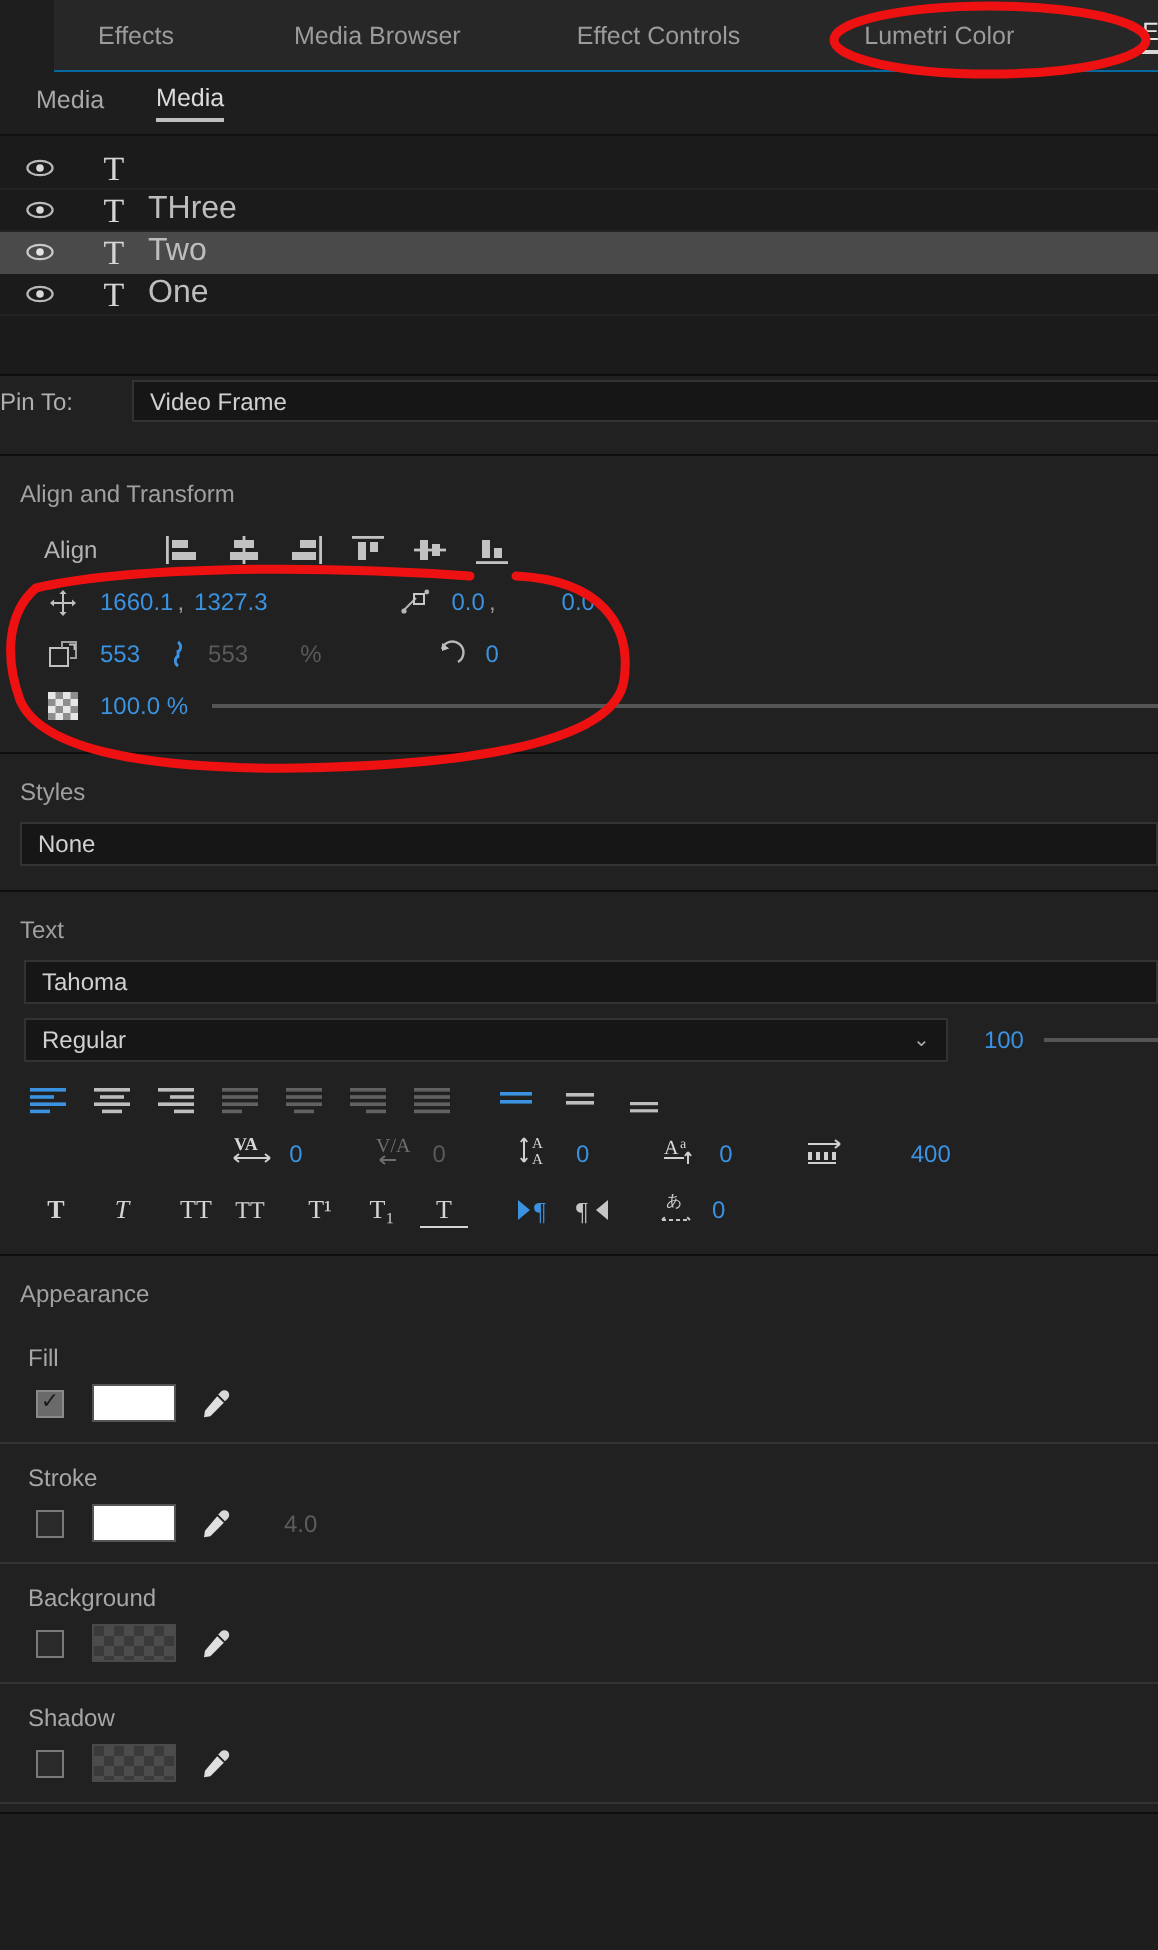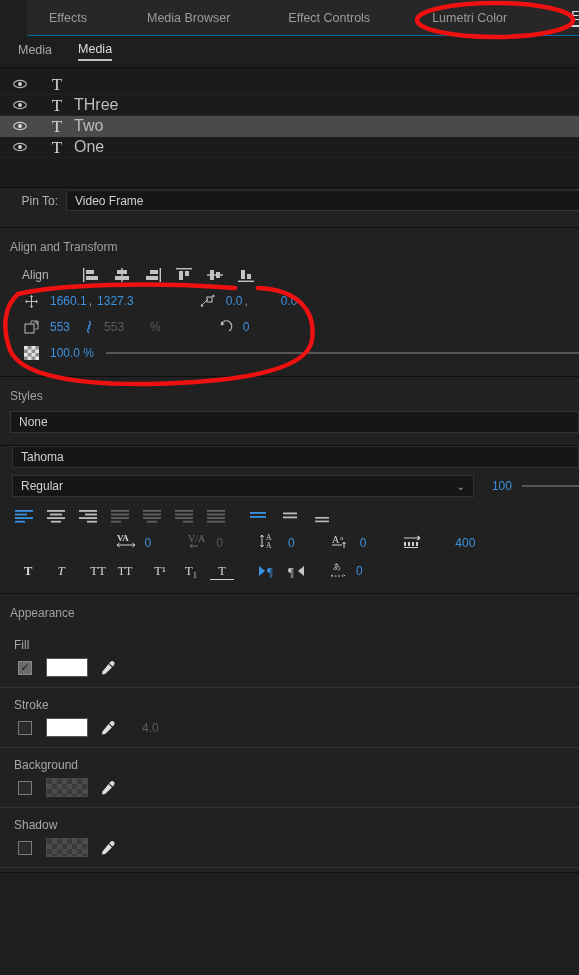--- a/index.html
+++ b/index.html
@@ -63,21 +63,21 @@
 
   .field {
     background: #161616; border: 1px solid #333;
     height: 21px; display: flex; align-items: center;
     padding: 0 8px; font-size: 12px; color: #d0d0d0;
   }
 
   
   .resp { padding-bottom: 16px; }
   .pinrow { padding: 2px 0 0 0; display: flex; align-items: center; }
-  .pinlabel { width: 66px; text-align: right; font-size: 12px; color: #b0b0b0; padding-right: 8px; }
+  .pinlabel { width: 66px; text-align: left; font-size: 12px; color: #b0b0b0; padding-right: 8px; }
   .pinfield { flex: 1; margin-right: -2px; }
 
   
   .at { padding-bottom: 10px; position: relative; }
   .align-row { display: flex; align-items: center; height: 26px; padding-left: 22px; }
   .align-label { font-size: 12px; color: #b4b4b4; width: 46px; }
   .align-btns { display: flex; align-items: center; gap: 9px; margin-left: 12px; }
   .abtn { width: 22px; height: 18px; display: flex; align-items: center; justify-content: center; }
 
   .xform-row { display: flex; align-items: center; height: 26px; padding-left: 24px; }
@@ -360,20 +360,21 @@
   </div>
 
   <div class="section">
     <div class="section-title">Styles</div>
     <div class="styles-body">
       <div class="field styles-field">None</div>
     </div>
   </div>
 
   <div class="section text-body">
+    <div class="section-title">Text</div>
 
     <div class="field font-field">Tahoma</div>
 
     <div class="style-row">
       <div class="select-field">
         <span>Regular</span>
         <span class="chev">⌄</span>
       </div>
       <span class="size-num">100</span>
       <span class="size-track"></span>

